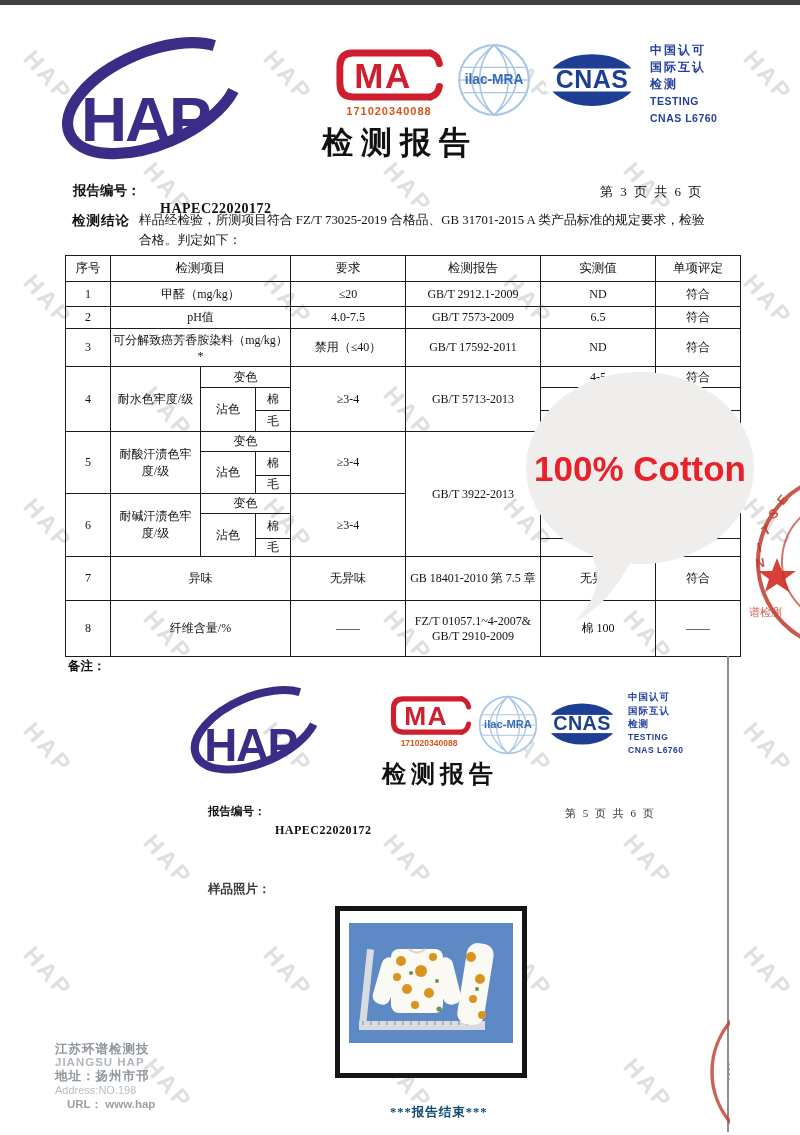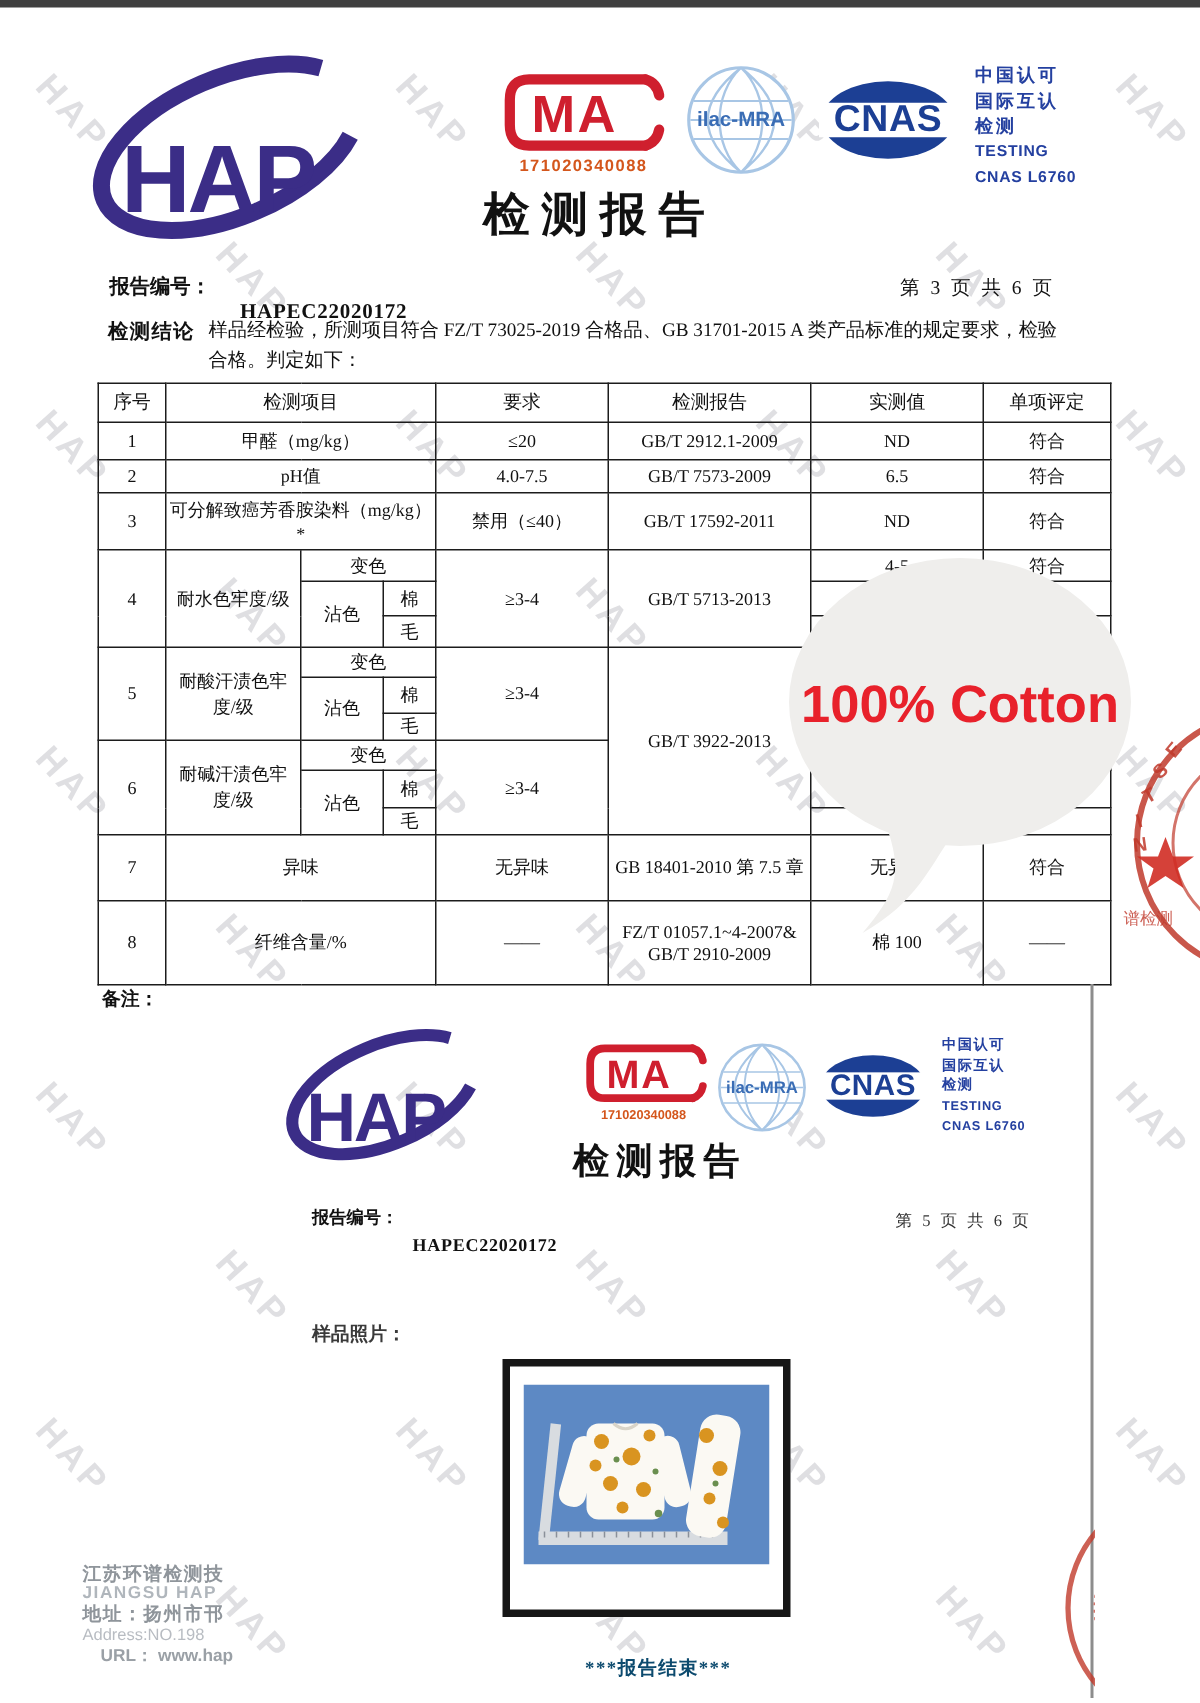--- a/index.html
+++ b/index.html
@@ -53,21 +53,21 @@
       font-family:"Liberation Sans","DejaVu Sans",sans-serif;font-weight:bold;
       font-size:8.5px;color:#d4561c;}
   #ilac2{left:477px;top:694px;}
   #cnas2{left:545px;top:702px;}
   #acc2{left:628px;top:690px;line-height:13.5px;}
   #acc2 .acc-cjk{font-size:9.5px;letter-spacing:1px;}
   #acc2 .acc-lat{font-size:8.5px;}
   #title2{left:382px;top:758px;font-size:24px;font-weight:bold;letter-spacing:5px;}
   #repno2-label{left:208px;top:804px;font-size:11.5px;}
   #repno2-value{left:275px;top:803px;font-size:12px;}
-  #pageinfo2{left:597px;top:806px;font-size:11px;letter-spacing:2px;color:#333;}
+  #pageinfo2{left:565px;top:806px;font-size:11px;letter-spacing:2px;color:#333;}
   #sample-label{left:208px;top:836px;font-weight:bold;font-size:12.5px;color:#3a3a3a;margin-top:45px;}
   #photo-frame{left:335px;top:906px;width:192px;height:172px;box-sizing:border-box;
       border:5px solid #161616;background:#ffffff;}
   #photo{position:absolute;left:9px;top:12px;}
   
   #footer{left:55px;top:1042px;font-family:"Liberation Sans","DejaVu Sans",sans-serif;}
   .f1{font-weight:bold;font-size:12.5px;color:#8f959b;letter-spacing:1px;line-height:14px;}
   .f2{font-weight:bold;font-size:11.5px;color:#b0b6bc;letter-spacing:1px;line-height:13px;}
   .f3{font-weight:bold;font-size:12.5px;color:#8f959b;letter-spacing:1px;line-height:15px;}
   .f4{font-size:11px;color:#b8bcc2;line-height:13px;}

